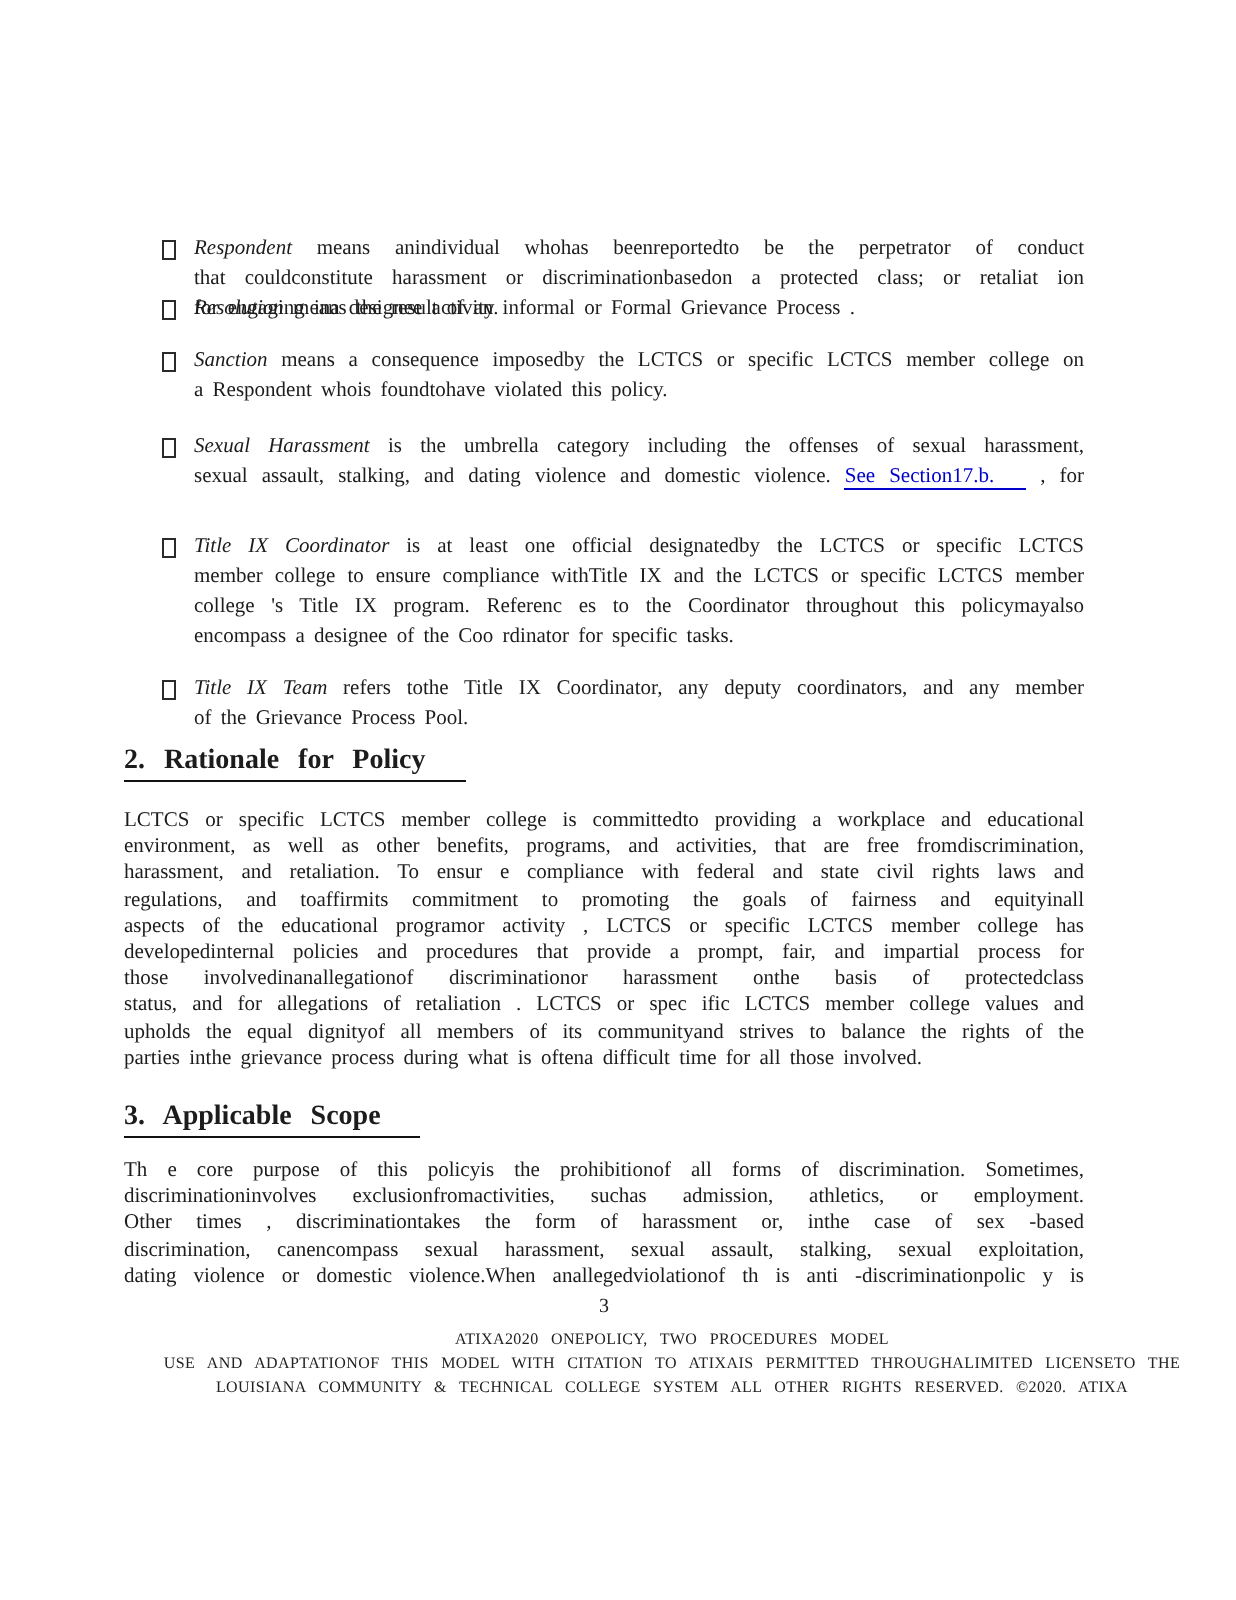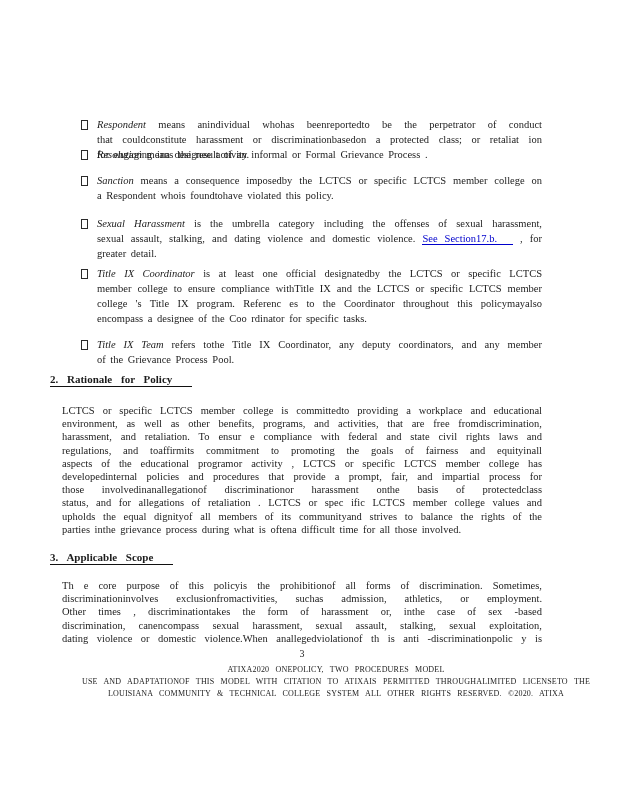--- a/index.html
+++ b/index.html
@@ -21,21 +21,21 @@
   }
   .para .tline{line-height:13.2px;}
   .j{text-align:justify;text-align-last:justify;}
   .it{font-style:italic;}
   .lnk{
     color:#0000cc;text-decoration:none;cursor:pointer;
     border-bottom:1px solid #0000cc;padding-right:16px;
   }
   
   .heading{
-    position:absolute;left:50px;font-size:11px;font-weight:bold;
+    position:absolute;left:62px;font-size:14px;font-weight:bold;
     word-spacing:6px;
   }
   .heading .hline{
     display:inline-block;border-bottom:1.2px solid #111;padding-right:20px;
     padding-bottom:1px;
   }
   
   .para{position:absolute;left:62px;width:480px;}
   
   #pagenum{
@@ -72,21 +72,20 @@
       <div class="bullet-text">
         <div class="tline j"><span class="it">Sanction</span><span> means a consequence imposedby the LCTCS or specific LCTCS member college on</span></div>
         <div class="tline"><span>a Respondent whois foundtohave violated this policy.</span></div>
       </div>
     </div>
     <div class="bullet-item" style="top: 216px;">
       <span class="bullet-glyph"></span>
       <div class="bullet-text">
         <div class="tline j"><span class="it">Sexual Harassment</span><span> is the umbrella category including the offenses of sexual harassment,</span></div>
         <div class="tline j"><span>sexual assault, stalking, and dating violence and domestic violence. </span><span class="lnk">See Section17.b.</span><span> , for</span></div>
-        <div class="tline"><span>greater detail.</span></div>
       </div>
     </div>
     <div class="bullet-item" style="top: 266px;">
       <span class="bullet-glyph"></span>
       <div class="bullet-text">
         <div class="tline j"><span class="it">Title IX Coordinator</span><span> is at least one official designatedby the LCTCS or specific LCTCS</span></div>
         <div class="tline j"><span>member college to ensure compliance withTitle IX and the LCTCS or specific LCTCS member</span></div>
         <div class="tline j"><span>college 's Title IX program. Referenc es to the Coordinator throughout this policymayalso</span></div>
         <div class="tline"><span>encompass a designee of the Coo rdinator for specific tasks.</span></div>
       </div>

